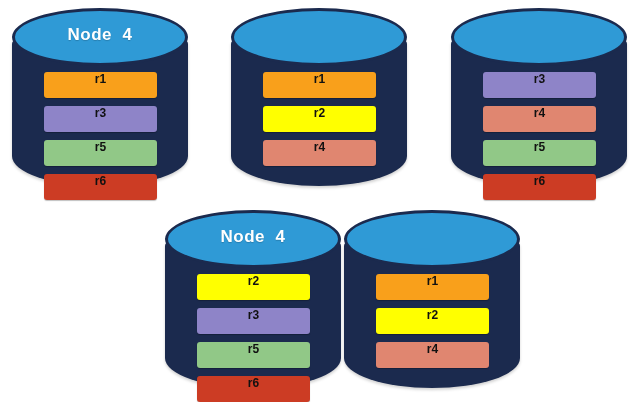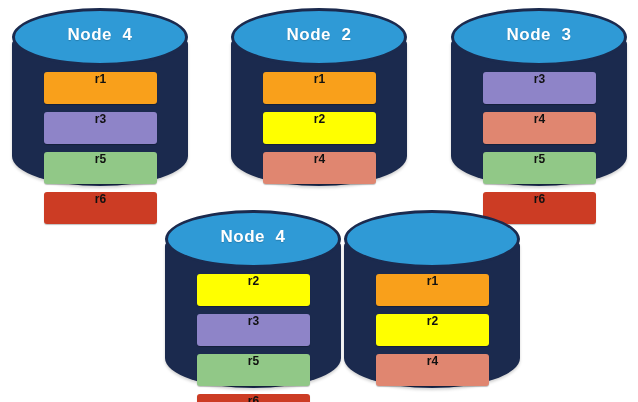--- a/index.html
+++ b/index.html
@@ -69,21 +69,21 @@
   
   .bars {
     position: absolute;
     left: 32px;
     top: 64px;
     width: 113px;
   }
 
   .bar {
     position: relative;
-    height: 32px;
+    height: 26px;
     margin-bottom: 8px;
     border-radius: 3px;
     text-align: center;
     color: #111111;
     font-size: 12px;
     font-weight: bold;
     line-height: 15px;
     box-shadow: 0 1px 1px rgba(0,0,0,0.25);
   }
   .bar:last-child { margin-bottom: 0; }
@@ -99,31 +99,29 @@
       <div class="bars">
         <div class="bar" style="background: rgb(249, 160, 27);">r1</div>
         <div class="bar" style="background: rgb(142, 132, 200);">r3</div>
         <div class="bar" style="background: rgb(145, 200, 135);">r5</div>
         <div class="bar" style="background: rgb(204, 60, 36);">r6</div>
       </div>
     </div>
     <div class="node" style="left: 231px; top: 8px;">
       <div class="cyl-body" style="background: rgb(27, 42, 78);"></div>
       <div class="cyl-top" style="background: rgb(47, 154, 214); border-color: rgb(27, 42, 78);"></div>
-      <div class="node-label" style="color: rgb(255, 255, 255);">Node  2</div>
       <div class="bars">
         <div class="bar" style="background: rgb(249, 160, 27);">r1</div>
         <div class="bar" style="background: rgb(255, 255, 0);">r2</div>
         <div class="bar" style="background: rgb(224, 134, 112);">r4</div>
       </div>
     </div>
     <div class="node" style="left: 451px; top: 8px;">
       <div class="cyl-body" style="background: rgb(27, 42, 78);"></div>
       <div class="cyl-top" style="background: rgb(47, 154, 214); border-color: rgb(27, 42, 78);"></div>
-      <div class="node-label" style="color: rgb(255, 255, 255);">Node  3</div>
       <div class="bars">
         <div class="bar" style="background: rgb(142, 132, 200);">r3</div>
         <div class="bar" style="background: rgb(224, 134, 112);">r4</div>
         <div class="bar" style="background: rgb(145, 200, 135);">r5</div>
         <div class="bar" style="background: rgb(204, 60, 36);">r6</div>
       </div>
     </div>
     <div class="node" style="left: 121px; top: 210px; margin-left: 44px;">
       <div class="cyl-body" style="background: rgb(27, 42, 78);"></div>
       <div class="cyl-top" style="background: rgb(47, 154, 214); border-color: rgb(27, 42, 78);"></div>

